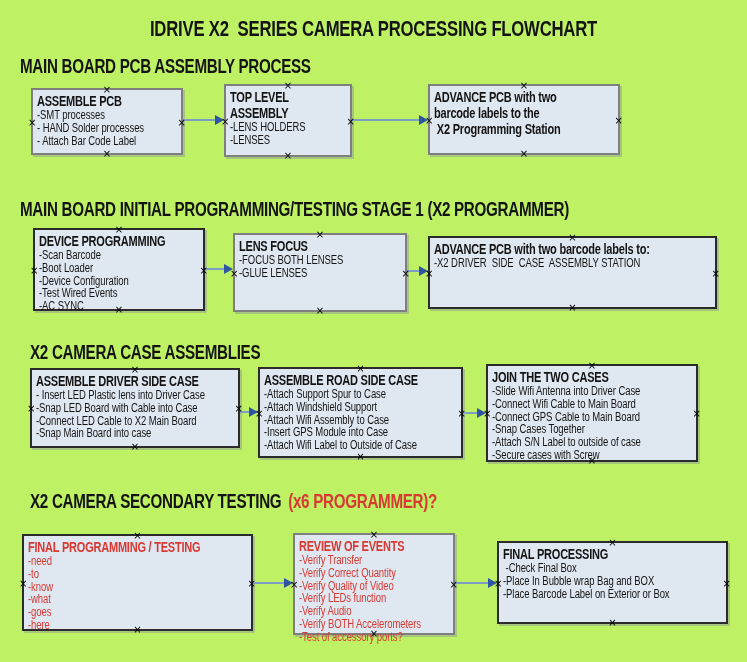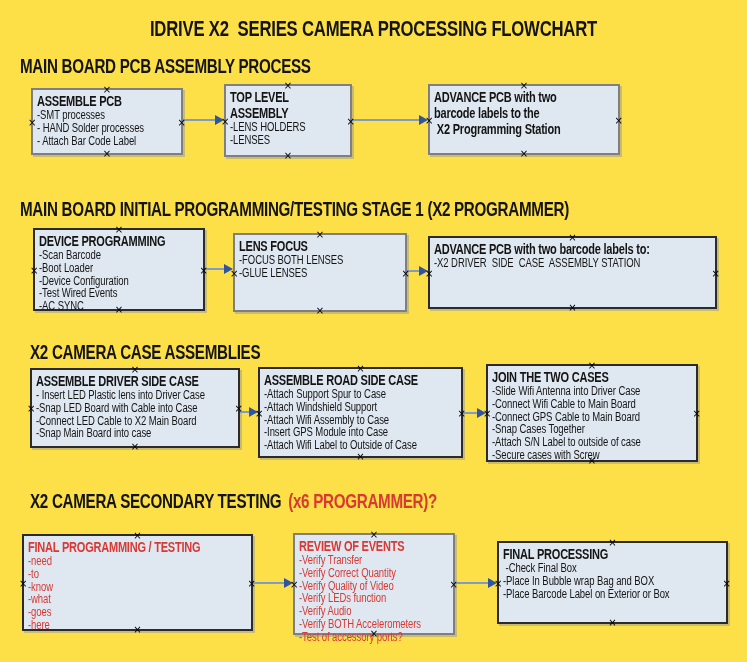--- a/index.html
+++ b/index.html
@@ -2,21 +2,21 @@
 <html style="--box-fill: #dfe7f1; --border-gray: #7f7f7f; --border-dark: #2b2b2b; --arrow-line: #7f9cc9; --arrow-head: #2f55a0; --accent-red: #d83933; --text-black: #141414;"><head>
 <meta charset="utf-8">
 <style>
   :root{
     --box-fill:#dfe7f1; --border-gray:#7f7f7f; --border-dark:#2b2b2b;
     --arrow-line:#7f9cc9; --arrow-head:#2f55a0; --accent-red:#d83933; --text-black:#141414;
   }
   *{box-sizing:border-box;margin:0;padding:0;}
   html,body{background:#ffffff;}
   body{font-family:"Liberation Sans",sans-serif;color:var(--text-black);}
-  .canvas{position:relative;width:747px;height:662px;background:#fde047;overflow:hidden;}
+  .canvas{position:relative;width:747px;height:662px;background:#bef264;overflow:hidden;}
 
   .page-title{
     position:absolute;left:0;right:0;top:16px;text-align:center;
     font-size:22px;font-weight:bold;white-space:pre;letter-spacing:-0.3px;
     transform:scaleX(0.76);transform-origin:50% 0;
   }
   .section-header{
     position:absolute;font-size:20px;font-weight:bold;white-space:pre;letter-spacing:-0.4px;
     transform:scaleX(0.76);transform-origin:0 0;
   }

